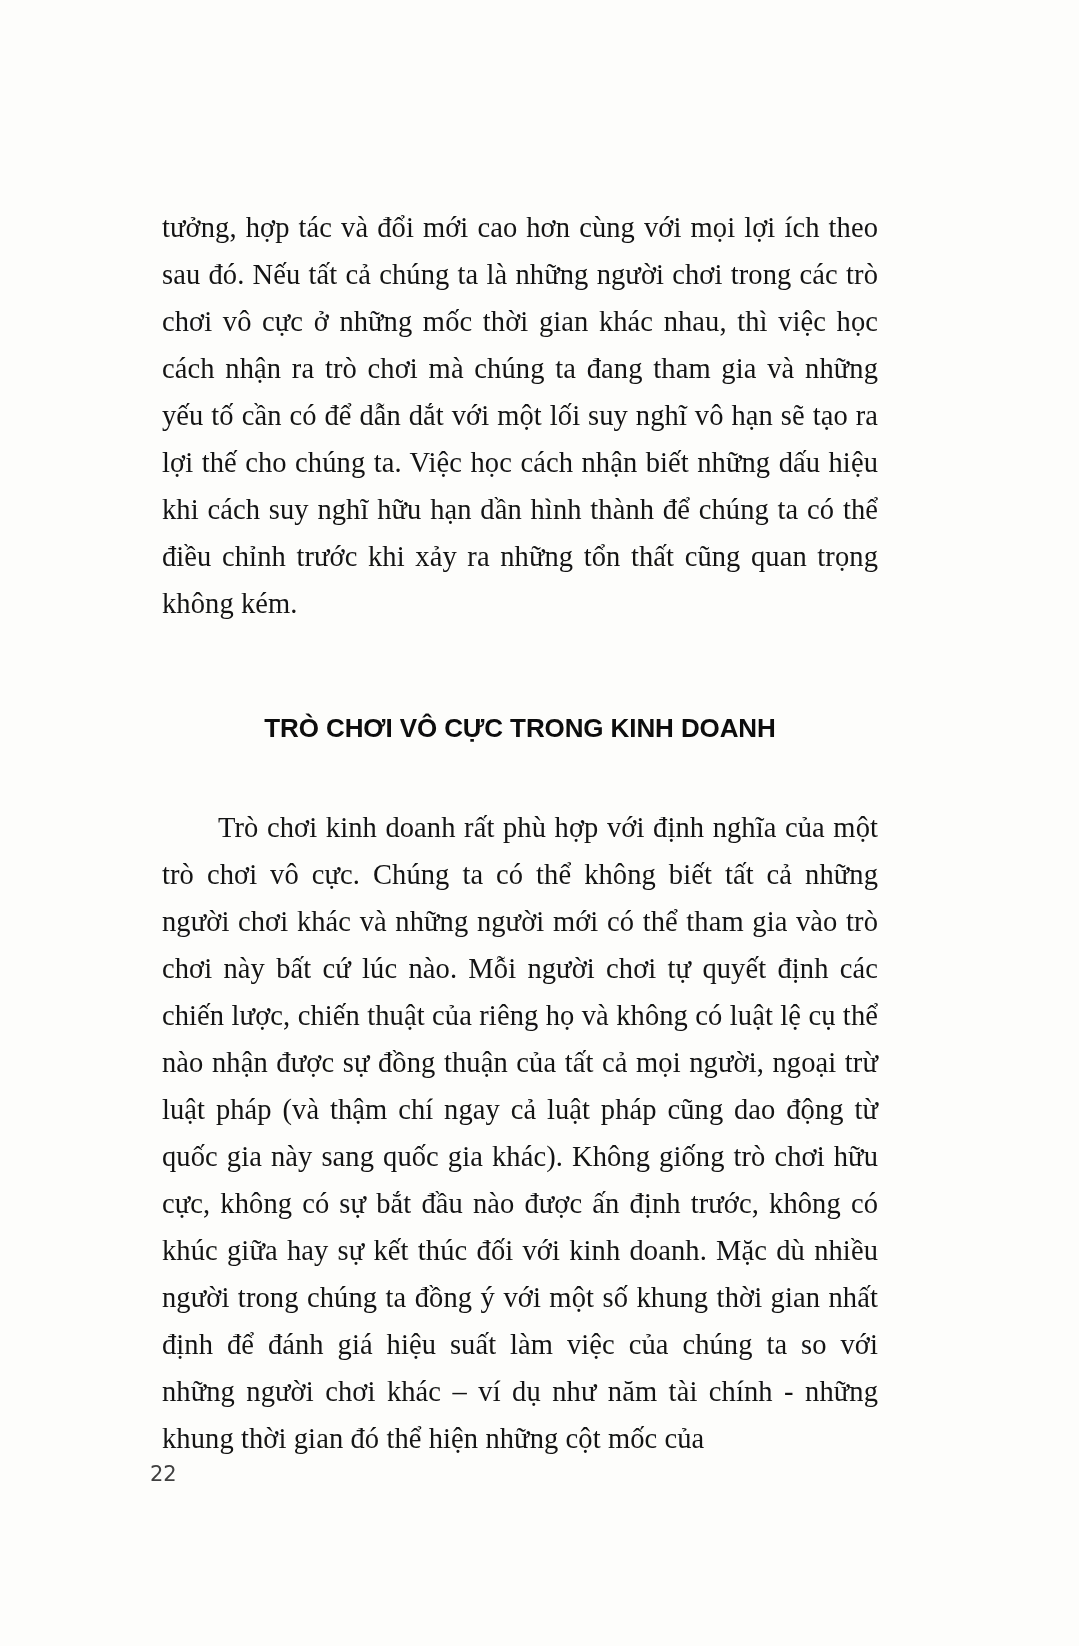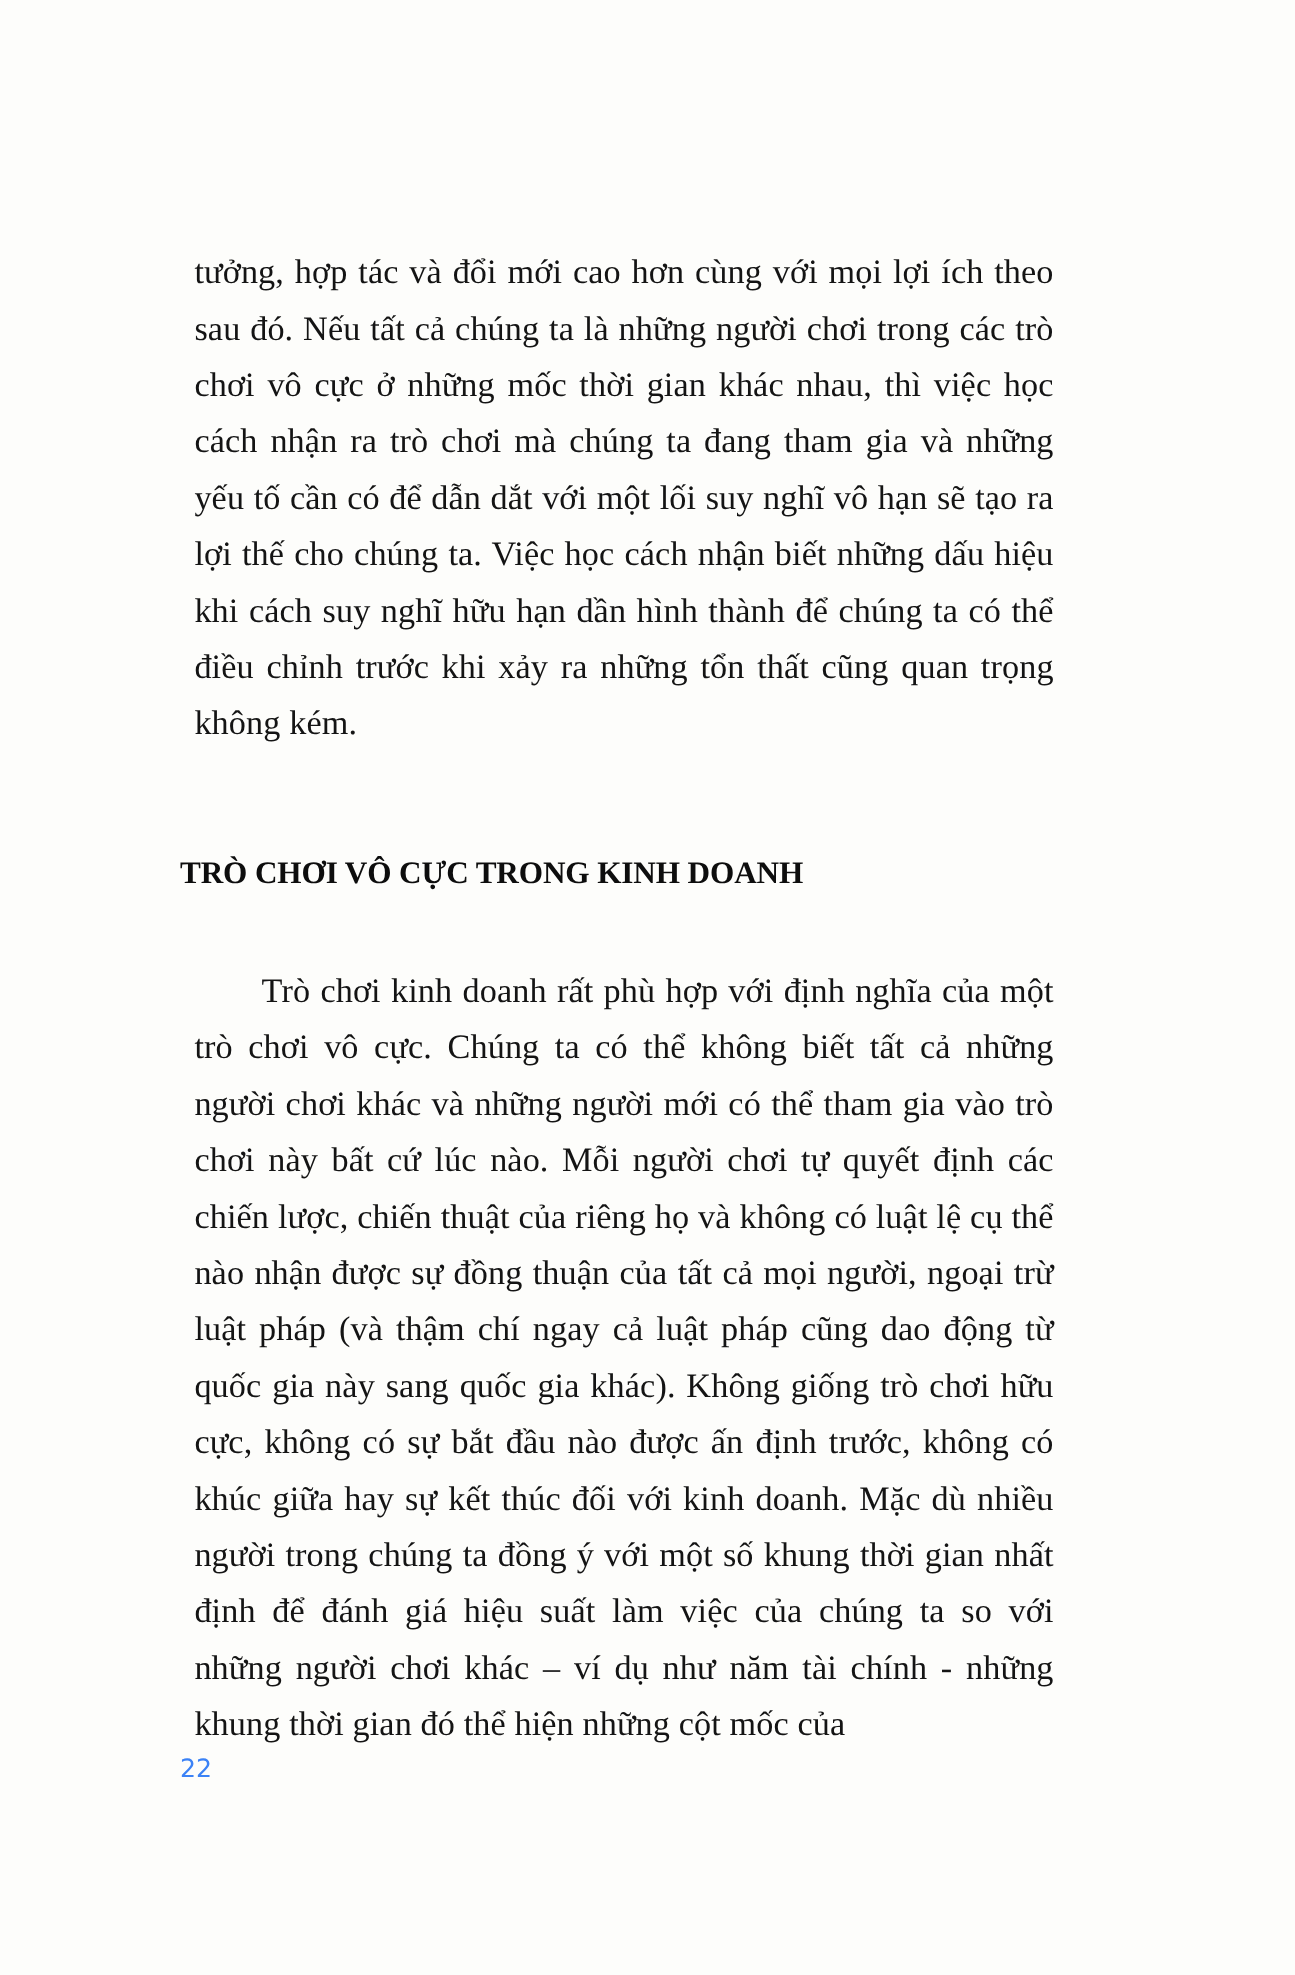--- a/index.html
+++ b/index.html
@@ -50,37 +50,38 @@
     color: #141414;
     letter-spacing: 0.1px;
   }
 
   p.body-text.indent {
     text-indent: 56px;
   }
 
   h2.section-heading {
     margin: 0;
-    font-family: Liberation Serif, serif;
+    font-family: Liberation Sans, sans-serif;
     font-weight: bold;
     font-size: 26px;
     letter-spacing: -0.1px;
+    text-align: center;
     color: #0d0d0d;
   }
 
   .gap-after-para { height: 74px; }
   .gap-after-heading { height: 48px; }
 
   .folio {
     position: absolute;
     left: 150px;
     top: 1462px;
     font-family: "DejaVu Sans", sans-serif;
     font-size: 21px;
-    color: #3b82f6;
+    color: #404040;
   }
 </style>
 </head>
 <body>
 
 <div class="page">
 
 
   <div class="content">
 

